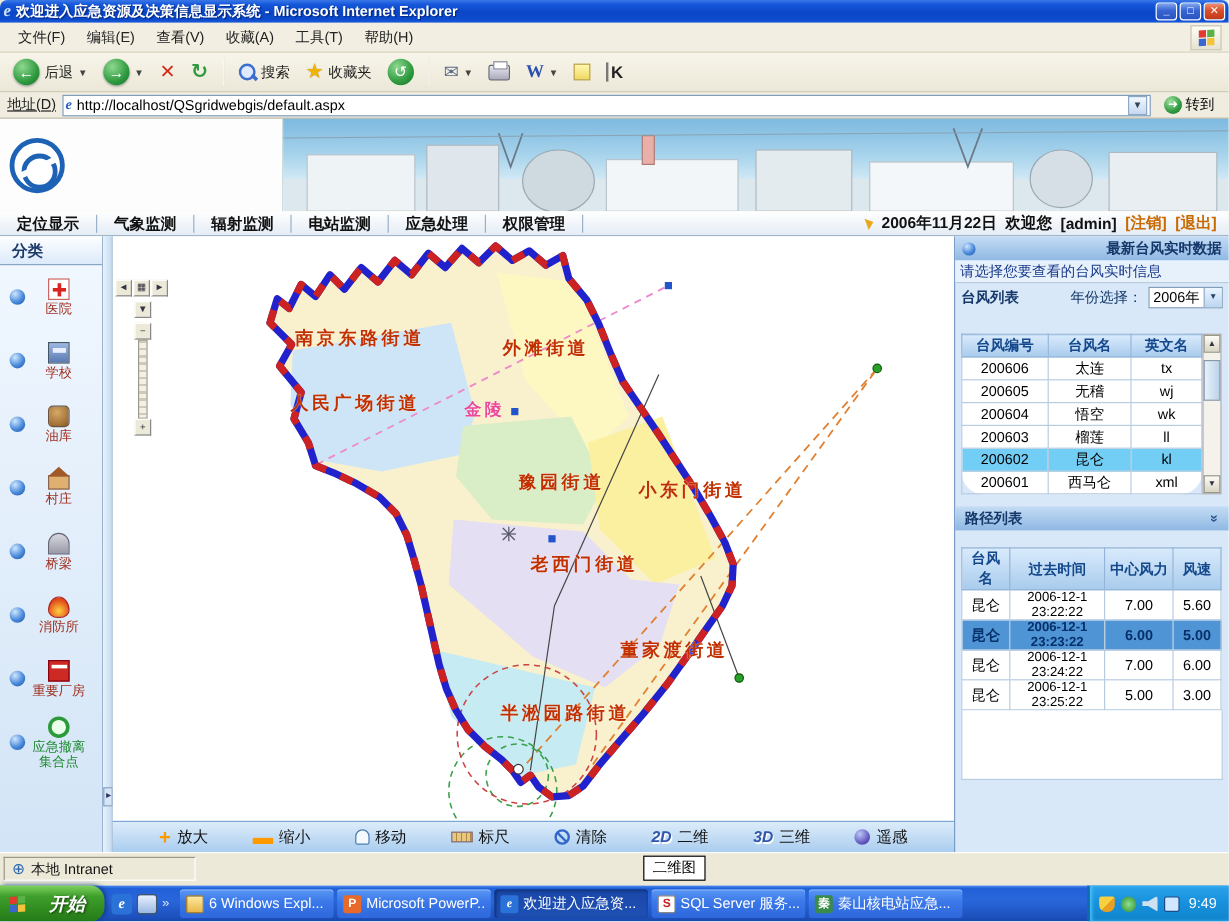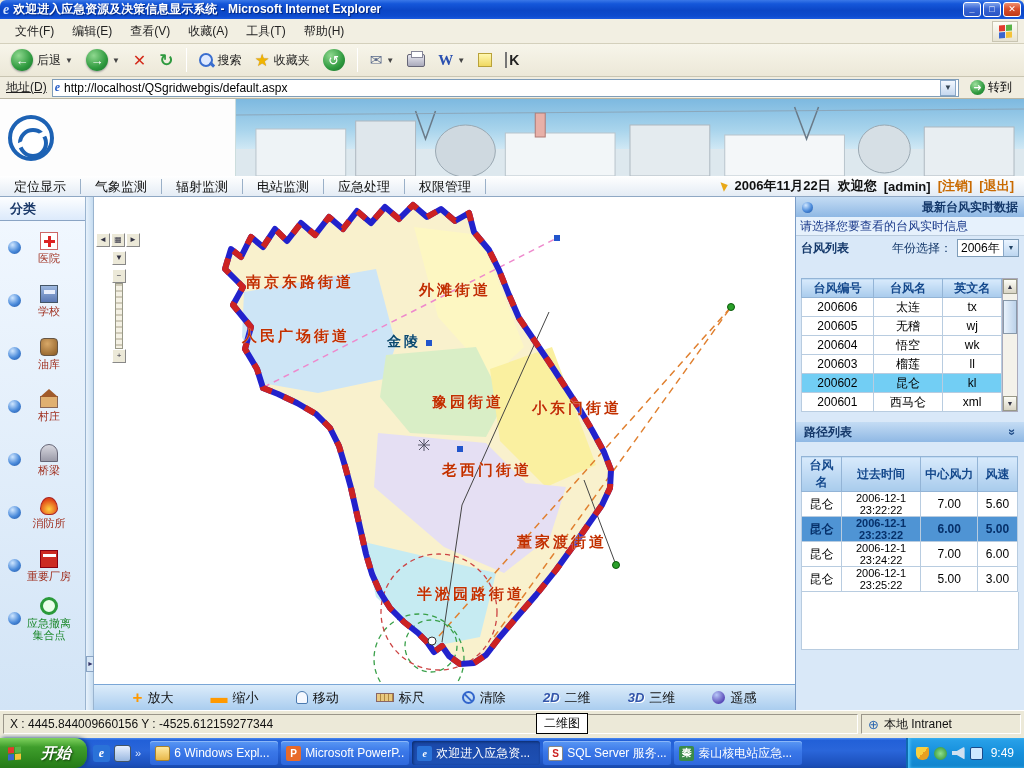--- a/index.html
+++ b/index.html
@@ -69,21 +69,21 @@
   .logo-swirl::before { content:""; position:absolute; left:6px; top:9px; width:22px; height:22px; border:4px solid #1d62b4; border-radius:50%; }
   .logo-swirl::after { content:""; position:absolute; left:2px; top:18px; width:36px; height:5px; background:#fff; transform:rotate(-25deg); }
   .logo-text .cn { color:#16479d; font-size:20px; font-weight:bold; letter-spacing:3px; white-space:nowrap; }
   .logo-text .en { color:#666; font-size:7.5px; letter-spacing:0.5px; white-space:nowrap; margin-top:3px; }
   .banner-photo { flex:1; position:relative; overflow:hidden; background:linear-gradient(180deg,#7db9e0 0%,#a8d4ec 40%,#d8ecf6 70%,#e8f2f8 100%); }
   .banner-photo svg { width:100%; height:100%; display:block; }
 
   
   .navbar { position:absolute; top:176px; left:0; width:1024px; height:21px; background:linear-gradient(#ffffff,#e4ecf5);
     border-bottom:1px solid #8fa8c4; display:flex; align-items:center; }
-  .nav-tab { padding:0 14px; font-weight:normal; font-size:13px; color:#111; border-right:1px solid #9ab0c8; height:15px; line-height:15px; }
+  .nav-tab { padding:0 14px; font-weight:bold; font-size:13px; color:#111; border-right:1px solid #9ab0c8; height:15px; line-height:15px; }
   .nav-right { margin-left:auto; display:flex; align-items:center; gap:7px; padding-right:10px; }
   .notice-ic { width:0; height:0; border-left:6px solid #e8a818; border-top:5px solid transparent; border-bottom:5px solid transparent; transform:rotate(-20deg); }
   .nav-date, .nav-welcome, .nav-user { font-weight:bold; font-size:13px; color:#111; }
   .nav-link { font-weight:bold; font-size:13px; color:#c96a00; }
 
   
   .content { position:absolute; top:197px; left:0; width:1024px; height:513px; background:#fff; }
 
   
   .sidebar { position:absolute; left:0; top:0; width:86px; height:513px; background:linear-gradient(180deg,#f2f8ff,#d2e4f6);
@@ -113,21 +113,21 @@
 
   
   .splitter { position:absolute; left:86px; top:0; width:8px; height:513px; background:linear-gradient(90deg,#e8f2fc,#c6dcf0); border-right:1px solid #9ab4cf; }
   .split-btn { position:absolute; left:0; bottom:38px; width:8px; height:16px; background:#d6e6f6; border:1px solid #8aa4c4; font-size:7px; color:#336; text-align:center; line-height:14px; }
 
   
   .maparea { position:absolute; left:94px; top:0; width:701px; height:513px; }
   .map-canvas { position:absolute; left:0; top:0; width:701px; height:487px; background:#fff; overflow:hidden; }
   .map-canvas svg { position:absolute; left:0; top:0; }
   .map-label { position:absolute; font-weight:bold; font-size:15px; color:#c23000; letter-spacing:3px; white-space:nowrap; text-shadow:0 0 1px #fff; }
-  .map-label.small { font-size:14px; color:#0c4a6e;font-family:Liberation Serif, serif; }
+  .map-label.small { font-size:14px; color:#ec4899;font-family:Liberation Serif, serif; }
 
   
   .zoomctl { position:absolute; left:2px; top:36px; width:46px; }
   .zbtn { width:14px; height:14px; background:#ece9d8; border:1px solid; border-color:#fff #888 #888 #fff; font-size:8px; color:#334; text-align:center; line-height:12px; display:inline-block; vertical-align:top; }
   .zrow { display:flex; gap:1px; }
   .zdown { margin-left:16px; margin-top:4px; }
   .zslider { margin-left:16px; margin-top:4px; width:14px; display:flex; flex-direction:column; align-items:center; }
   .ztrack { width:8px; height:66px; background:repeating-linear-gradient(180deg,#cfcaB8 0 2px,#f4f1e4 2px 6px); border:1px solid #998; }
 
   
@@ -156,21 +156,21 @@
   .yearsel { width:62px; height:18px; background:#fff; border:1px solid #7f9db9; display:flex; align-items:center; }
   .yearsel .val { flex:1; padding-left:3px; font-size:12px; color:#000; }
   .yearsel .dd { width:15px; height:16px; background:linear-gradient(#eaf4ff,#bcd6f0); border-left:1px solid #8aa8c8; font-size:7px; text-align:center; line-height:15px; color:#246; }
   .rp-gap { height:18px; }
   table.rtab { border-collapse:collapse; margin:0 5px; background:#fff; font-size:12px; }
   table.rtab th { background:linear-gradient(#d8eafc,#a8cbec); color:#14488c; font-weight:bold; border:1px solid #93b4d6; height:19px; padding:0 2px; }
   table.rtab td { border:1px solid #b8cce0; color:#000; text-align:center; height:19px; padding:0 2px; }
   tr.sel-cyan td { background:#72cef4; }
   tr.sel-blue td { background:#4f94d4; color:#06306a; font-weight:bold; }
   .tab1wrap { display:flex; margin:0 5px; }
-  .tab1wrap table.rtab { margin:0; }
+  .tab1wrap table.rtab { margin:0;border-radius:19px; }
   .vscroll { width:16px; background:#f4f2ea; border:1px solid #aab; display:flex; flex-direction:column; }
   .vs-btn { height:15px; background:linear-gradient(#fdfdf6,#d8d4c4); border:1px solid #998; font-size:7px; text-align:center; line-height:13px; color:#334; }
   .vs-thumb { height:34px; margin-top:6px; background:linear-gradient(90deg,#e8f2fc,#bcd2ea); border:1px solid #89a; }
   .vs-track { flex:1; }
   .rp-pathbar { height:20px; margin-top:10px; background:linear-gradient(#c4dcf4,#8fb8e4); display:flex; align-items:center; padding:0 8px;
     font-weight:bold; font-size:12px; color:#14386a; }
   .rp-pathbar .chev { margin-left:auto; transform:rotate(90deg); color:#24508a; font-size:12px; }
   .pt-time { font-size:11px; line-height:12px; }
   .rp-bottom { background:#fff; border:1px solid #b8cce0; border-top:none; margin:0 5px; flex:1; height:58px; }
 
@@ -627,21 +627,20 @@
           <td>5.00</td>
           <td>3.00</td>
         </tr>
       </tbody>
         </table>
       <div class="rp-bottom"></div>
     </div>
   </div>
 
   <div class="statusbar">
-    <span class="st-pane st-coords">X : 4445.844009660156 Y : -4525.612159277344</span>
     <span class="st-pane st-zone">
       <span class="globe-ic">⊕</span>
       <span>本地 Intranet</span>
     </span>
     <span class="mode-box">二维图</span>
   </div>
 
   <div class="taskbar">
     <span class="start-btn">
       <span class="winflag">

